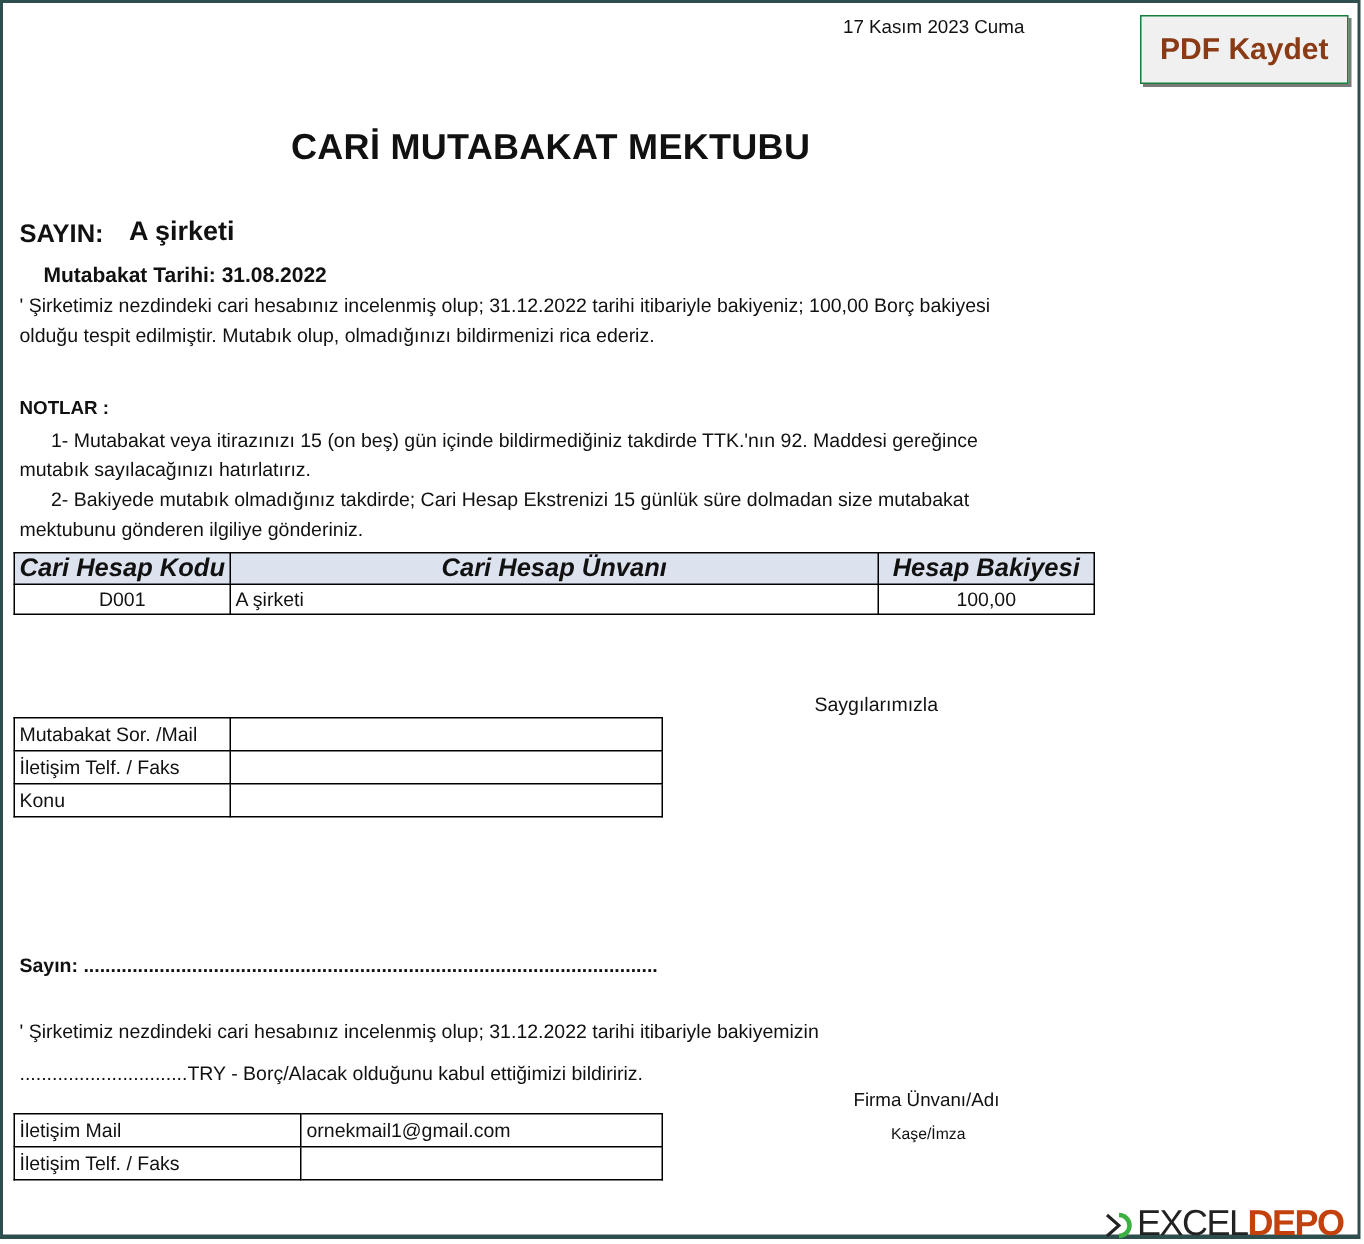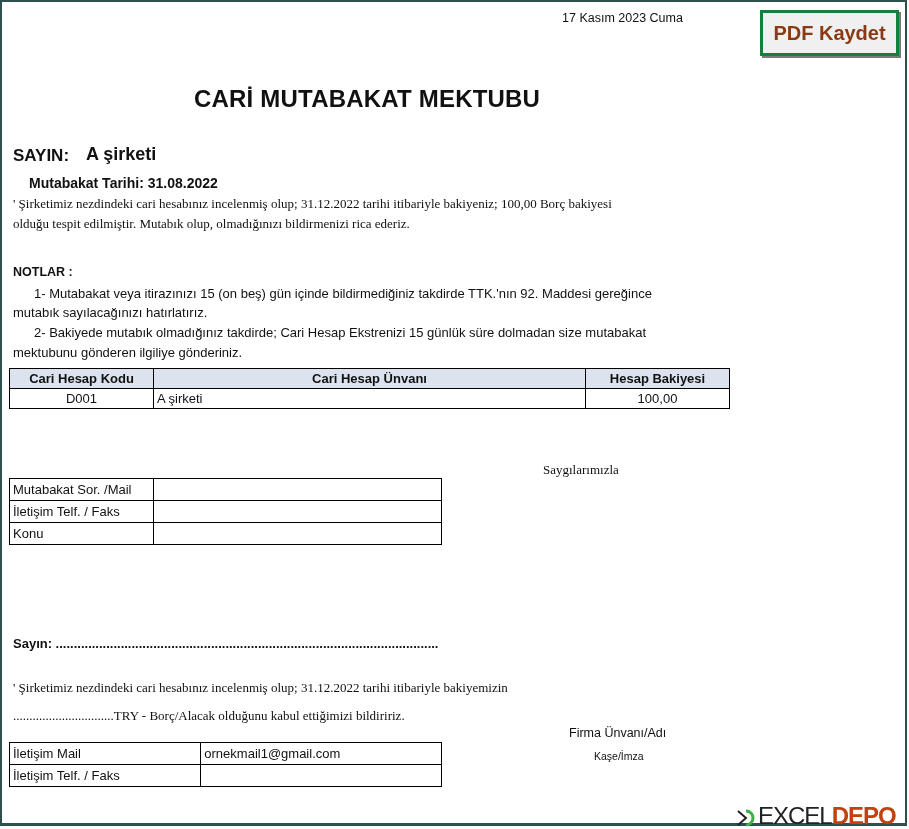--- a/index.html
+++ b/index.html
@@ -11,36 +11,36 @@
   }
   .frame {
     position:absolute; left:0; top:0; width:907px; height:826px;
     border-left:2px solid #2f4f4f; border-right:2px solid #2f4f4f; border-top:2px solid #2f4f4f;
     border-bottom:3px solid #2f4f4f; box-sizing:border-box;
   }
   .abs { position:absolute; white-space:nowrap; }
   .date { left:562px; top:11px; font-size:12.5px; }
   .pdf-btn {
     position:absolute; left:760px; top:10px; width:139px; height:46px;
-    background:#f0f0f0; border:3px solid #15803d;
+    background:#f0f0f0; border:1px solid #15803d;
     box-shadow: 2px 2px 0 #7a7a7a;
     color:#8a3a14; font-weight:bold; font-size:20px;
     display:flex; align-items:center; justify-content:center;
     cursor:pointer; box-sizing:border-box;
   }
   .title { left:194px; top:85px; font-size:24px; font-weight:bold; letter-spacing:0.2px; }
   .sayin { left:13px; top:146px; font-size:17px; font-weight:bold; }
   .sayin-name { left:86px; top:144px; font-size:18px; font-weight:bold; }
   .mdate { left:29px; top:175px; font-size:14px; font-weight:bold; }
-  .para { font-size:13px; line-height:20px;font-family:Liberation Serif, serif; }
+  .para { font-size:13px; line-height:20px; }
   .notes-h { left:13px; top:265px; font-size:12.5px; font-weight:bold; }
   .note { font-size:13px; }
   table { border-collapse:collapse; position:absolute; font-size:13px; }
   td, th { border:1px solid #000; padding:0 3px; height:20px; box-sizing:border-box; }
-  .acct th { background:#dde3ee; font-weight:bold; font-size:13px; }
+  .acct th { background:#dde3ee; font-weight:bold; font-size:17px;font-style:italic; }
   .info td { height:22px; }
   .logo { position:absolute; left:736px; top:802px; font-size:24px; letter-spacing:-1px; display:flex; align-items:center; }
   .logo .ex { color:#222; font-weight:normal; }
   .logo .dp { color:#c2410c; font-weight:bold; }
 </style>
 </head>
 <body>
 
 <div class="frame"></div>
 

